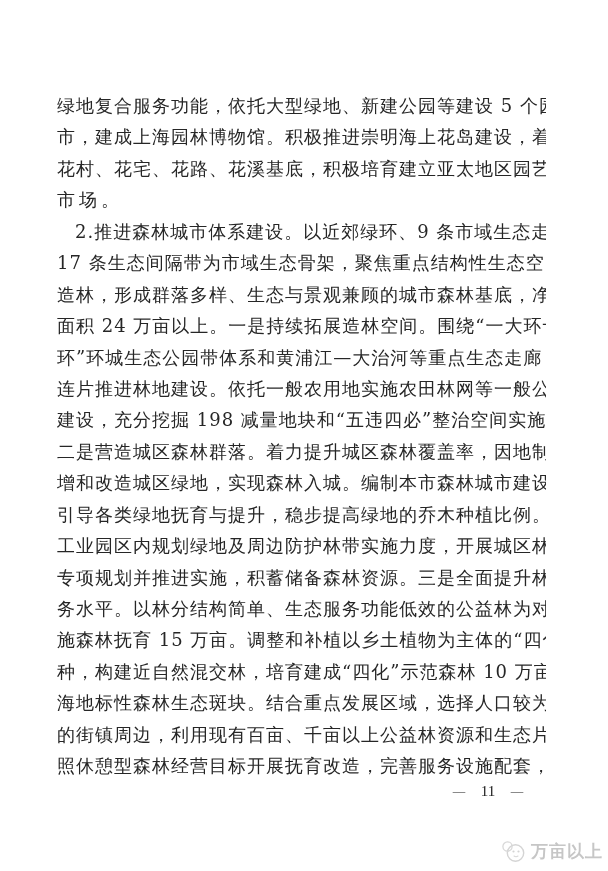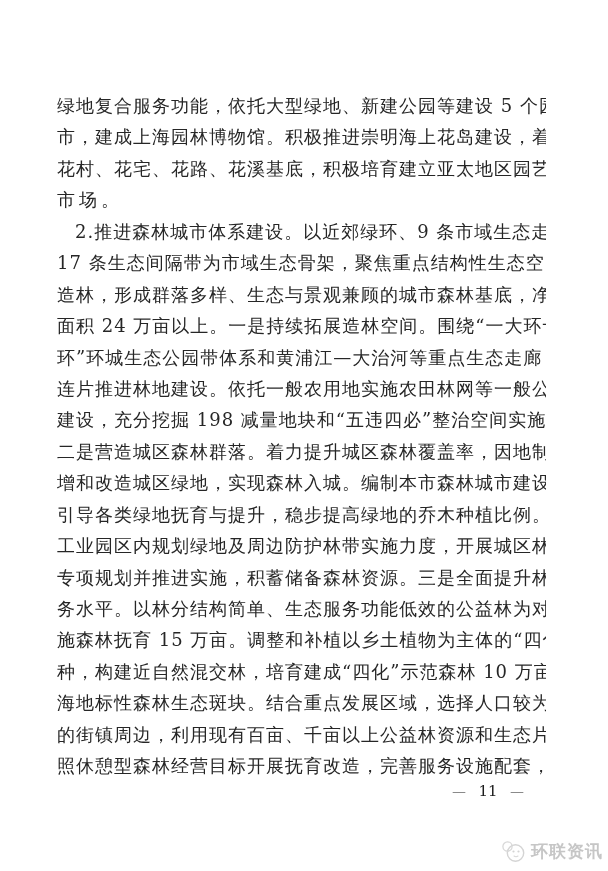--- a/index.html
+++ b/index.html
@@ -57,20 +57,21 @@
     font-size: 15px;
     line-height: 20px;
   }
   .page-number .dash {
     color: #8a8a8a;
     font-family: "DejaVu Sans", sans-serif;
     font-size: 14px;
   }
   .page-number .num {
     color: #1c1c1c;
+    font-family: Liberation Serif, serif;
   }
   .footer-brand {
     position: absolute;
     right: 5px;
     bottom: 7px;
     display: flex;
     align-items: center;
     gap: 5px;
     color: #c9c9c9;
   }
@@ -128,16 +129,16 @@
   <div class="footer-brand">
     <span class="brand-icon">
       <svg width="25" height="25" viewBox="0 0 25 25" xmlns="http://www.w3.org/2000/svg" fill="none">
         <circle cx="14.5" cy="14" r="8.2" stroke="#d4d4d4" stroke-width="1.4"></circle>
         <circle cx="6.5" cy="7.5" r="4.6" stroke="#d8d8d8" stroke-width="1.3"></circle>
         <circle cx="12.5" cy="12.5" r="1.1" fill="#d4d4d4"></circle>
         <circle cx="17.5" cy="12.5" r="1.1" fill="#d4d4d4"></circle>
         <path d="M13 17 q2 1.4 4 0" stroke="#d8d8d8" stroke-width="1.1" stroke-linecap="round"></path>
       </svg>
     </span>
-    <span class="brand-text">环联资讯</span>
+    <span class="brand-text">万亩以上</span>
   </div>
 
 </div>
 
 </body></html>

